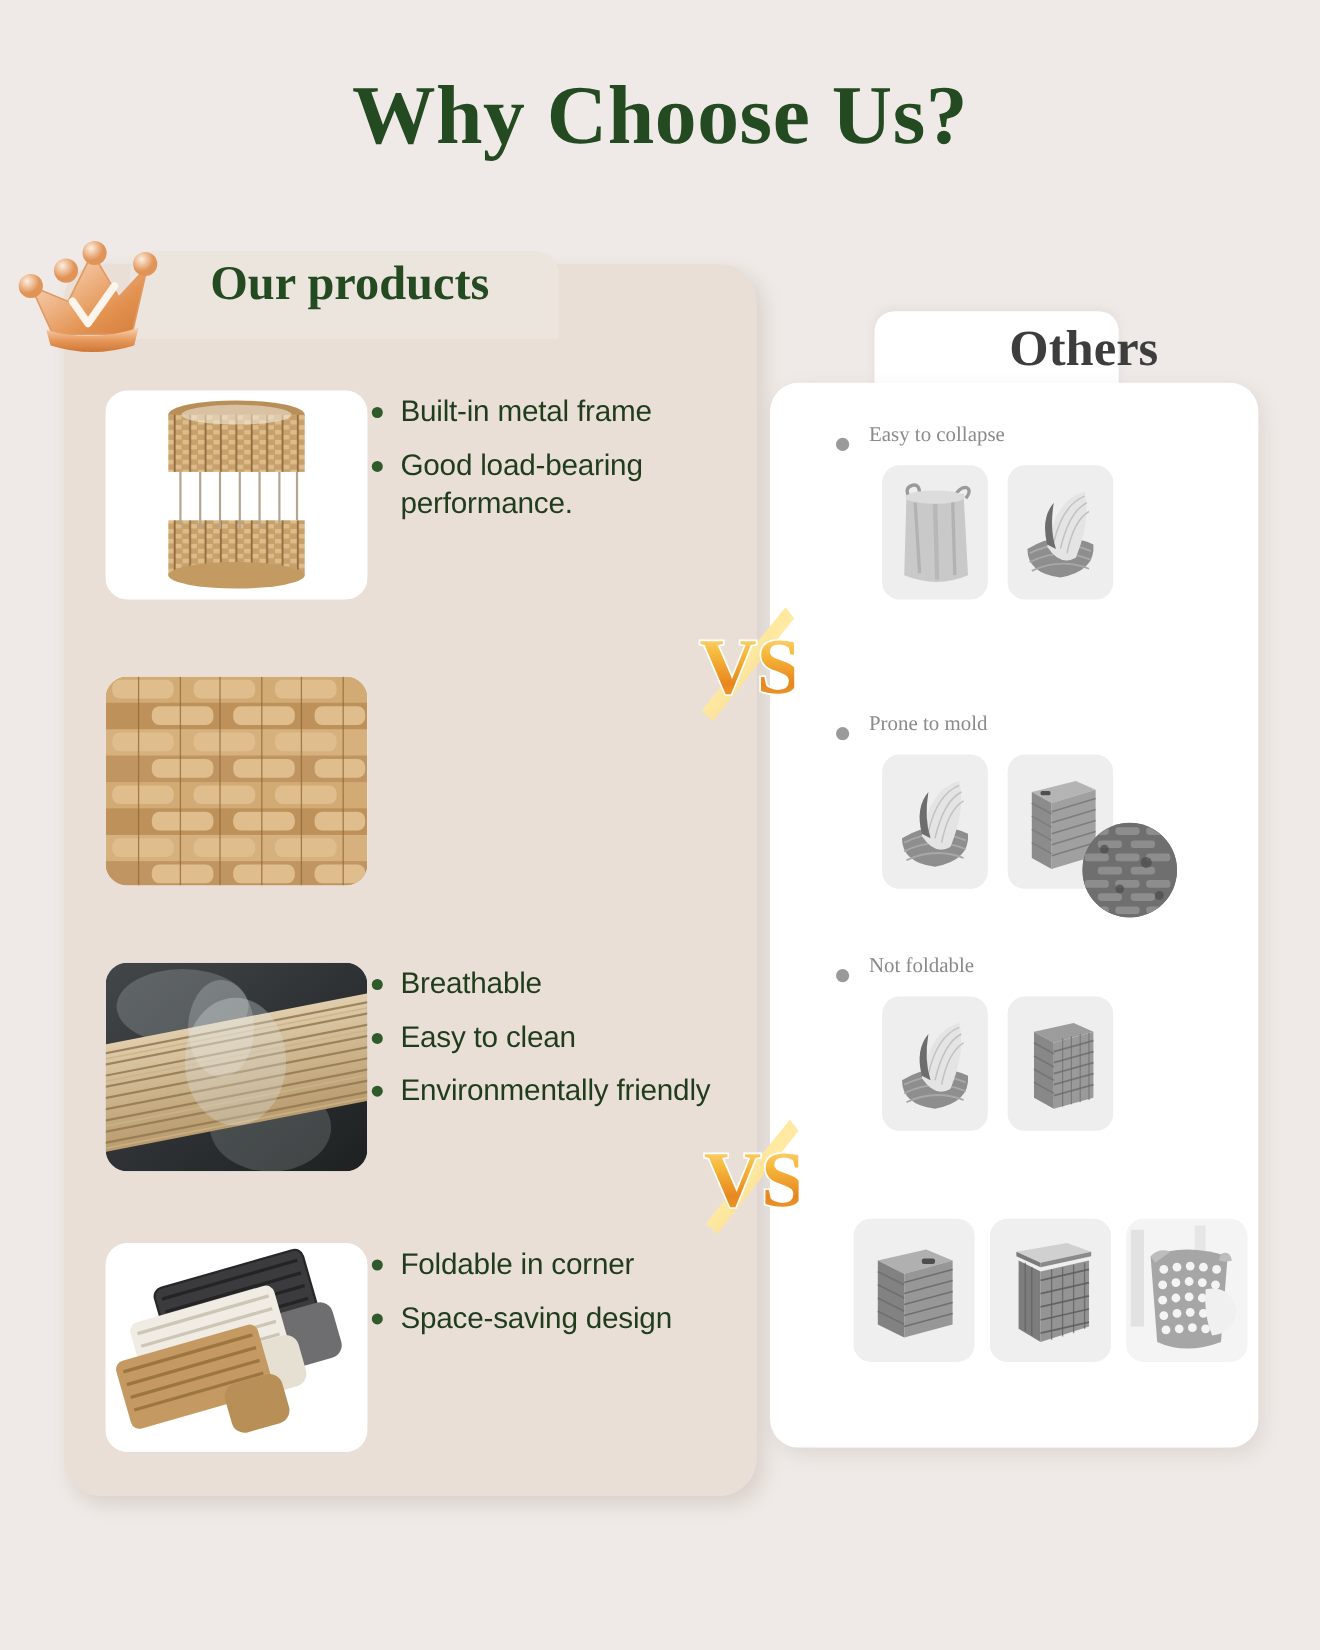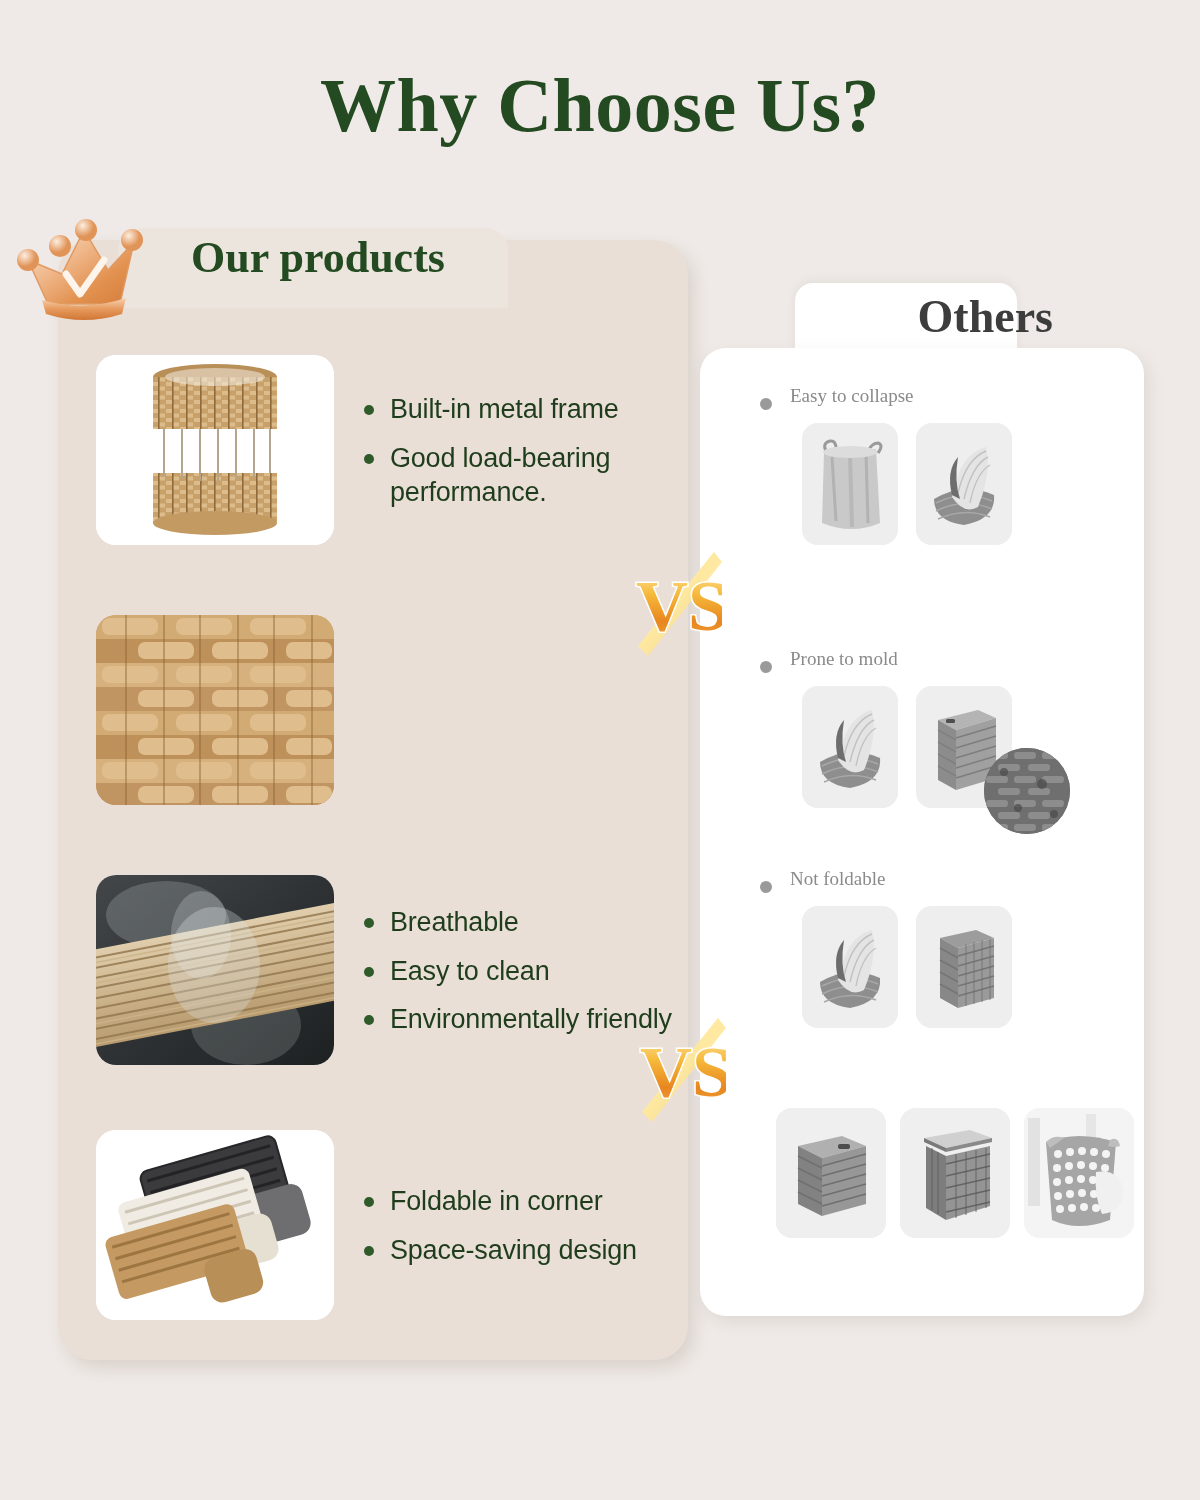--- a/index.html
+++ b/index.html
@@ -67,22 +67,20 @@
     width: 152px;
     height: 125px;
   }
 
   
   .our-row {
     position: absolute;
     left: 96px;
     width: 580px;
     display: flex;
-    align-items: center;
-    gap: 26px;
   }
   .our-row.r1 { top: 355px; }
   .our-row.r2 { top: 615px; }
   .our-row.r3 { top: 875px; }
   .our-row.r4 { top: 1130px; }
 
   .our-thumb {
     width: 238px;
     height: 190px;
     border-radius: 20px;

